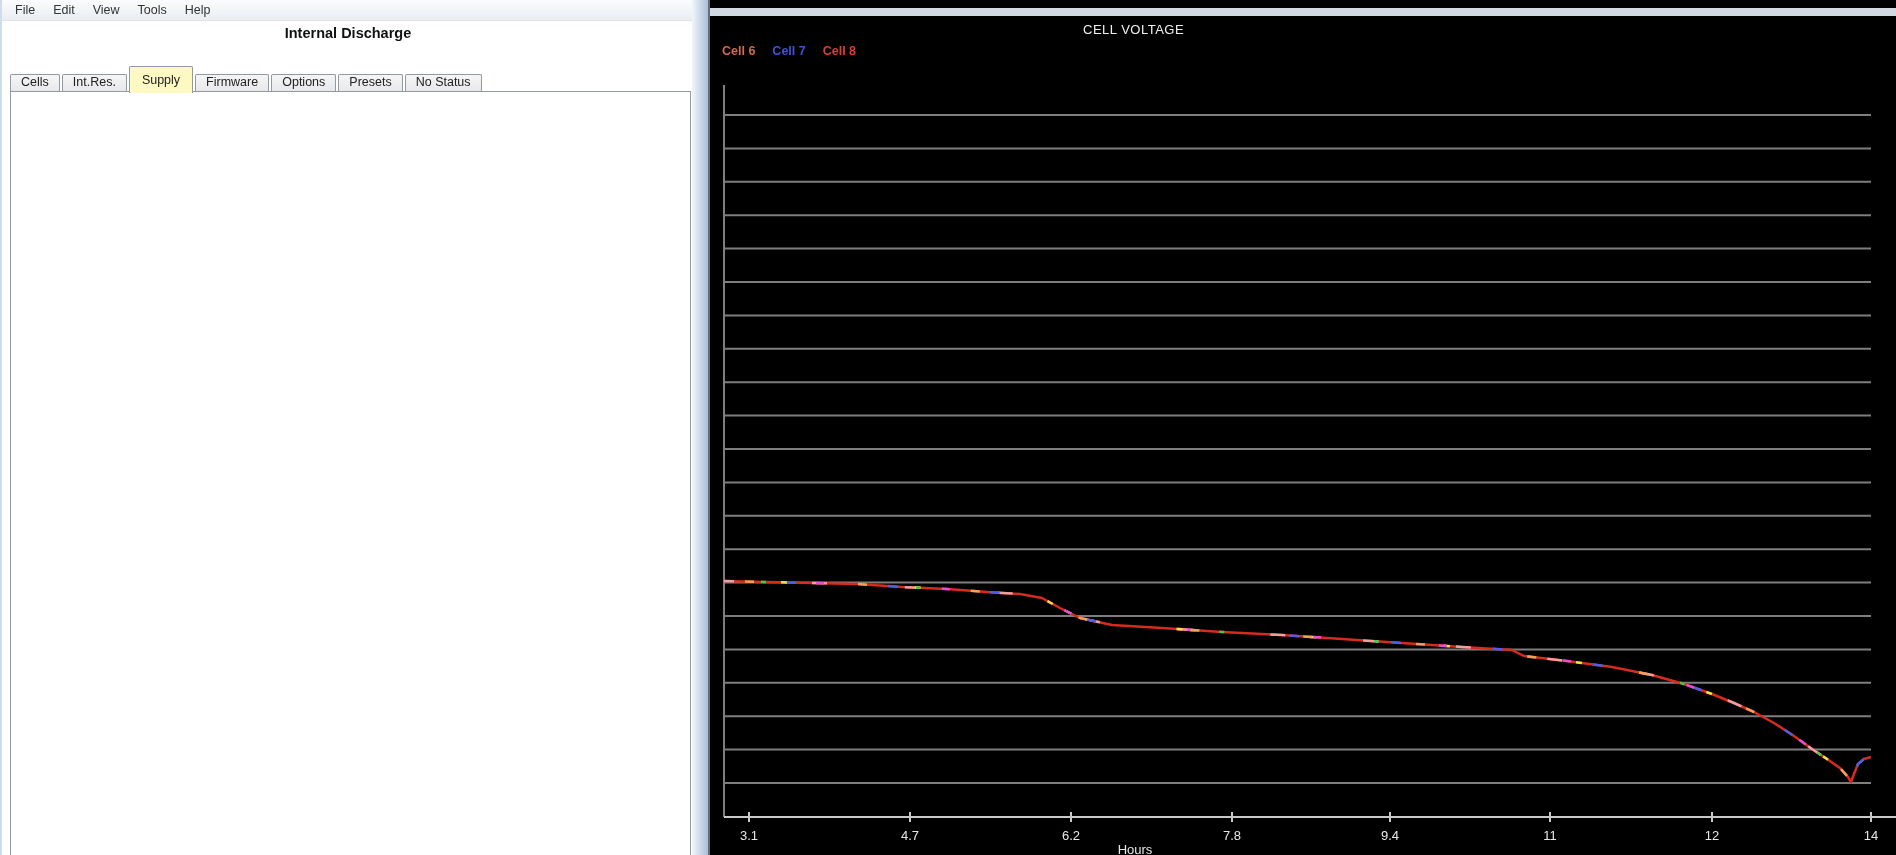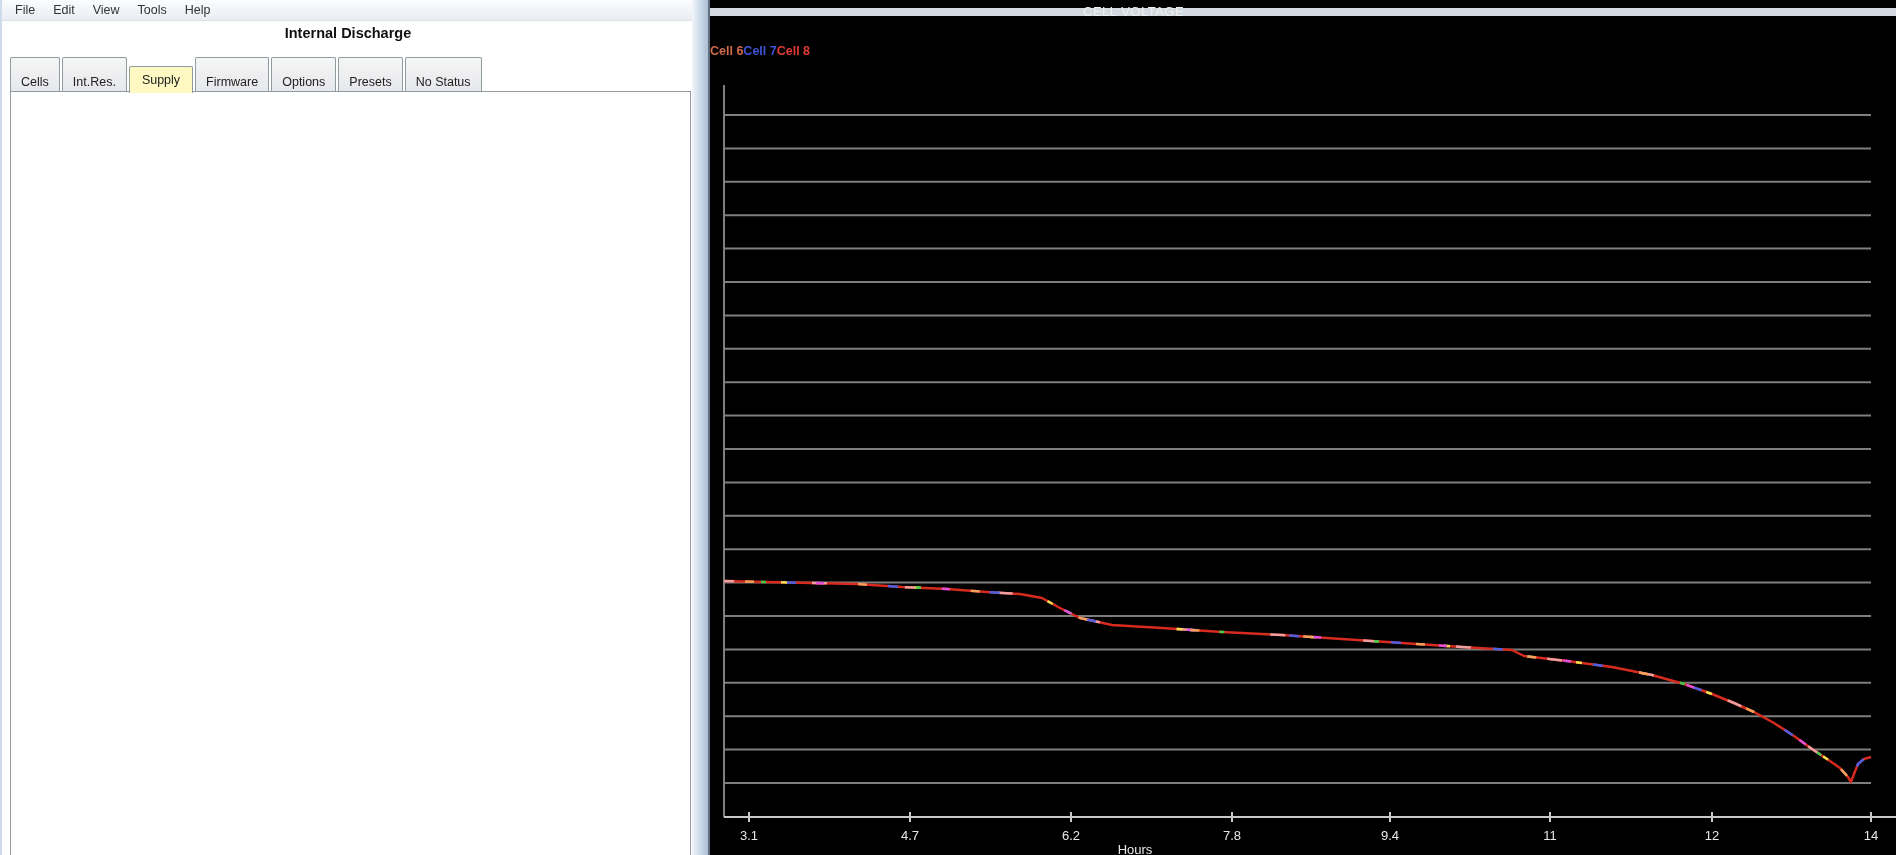--- a/index.html
+++ b/index.html
@@ -10,21 +10,21 @@
     border-left:2px solid #cfdcec;box-sizing:border-box;}
   #menubar{position:absolute;left:0;top:0;width:692px;height:21px;
     background:linear-gradient(#fbfcfd,#e9edf3);border-bottom:1px solid #dfe3e9;
     display:flex;align-items:center;padding-left:4px;box-sizing:border-box;}
   .menu-item{font-size:12.5px;color:#333;padding:2px 9px;cursor:default;}
   #app-title{position:absolute;left:0;top:25px;width:692px;text-align:center;
     font-size:14.5px;font-weight:bold;color:#111;}
   
   #tabstrip{position:absolute;left:8px;top:67px;height:25px;display:flex;align-items:flex-end;}
   .tab{font-size:12.5px;color:#222;background:linear-gradient(#f6f6f6,#e6e7ea);
-    border:1px solid #8f9b9e;border-bottom:none;padding:17px 10px 3px;margin-right:2px;
+    border:1px solid #8f9b9e;border-bottom:none;padding:0 10px 3px;margin-right:2px;
     border-radius:2px 2px 0 0;height:14px;line-height:14px;}
   .tab.selected{background:#fef9c3;font-weight:normal;padding:6px 12px 5px;height:15px;
     position:relative;top:1px;z-index:3;}
   #tabpage{position:absolute;left:8px;top:91px;width:681px;height:775px;
     background:#fff;border:1px solid #8f9b9e;box-sizing:border-box;z-index:1;}
   
   .gbox{position:absolute;background:#fff;border:1px solid #8a8a8a;box-sizing:border-box;}
   #dc-box{left:28px;top:156px;width:326px;height:108px;}
   #battery-box{left:385px;top:100px;width:303px;height:243px;}
   #status-box{left:28px;top:358px;width:326px;height:121px;}
@@ -77,23 +77,23 @@
   #help-btn{position:absolute;left:352px;top:100px;width:21px;height:22px;
     border:1px solid #767676;border-radius:3px;background:linear-gradient(#fdfdfd,#dadada);
     font-size:13px;font-weight:bold;color:#222;text-align:center;line-height:21px;}
   
   #divider{position:absolute;left:692px;top:0;width:18px;height:855px;
     background:linear-gradient(90deg,#f3f6fa,#c9d7e8 55%,#aebfd4);
     border-right:2px solid #5f6f80;box-sizing:border-box;}
   
   #rightwin{position:absolute;left:710px;top:0;width:1186px;height:855px;background:#000;}
   #right-topstrip{position:absolute;left:0;top:8px;width:1186px;height:8px;background:#d3d9e1;}
-  #chart-title{position:absolute;left:373px;top:4px;font-size:13px;color:#f0f0f0;
+  #chart-title{position:absolute;left:373px;top:22px;font-size:13px;color:#f0f0f0;
     letter-spacing:0.5px;}
-  #chart-legend{position:absolute;left:0;top:44px;display:flex;}
+  #chart-legend{position:absolute;left:12px;top:44px;display:flex;gap:17px;}
   .legend-item{font-size:12.5px;font-weight:bold;}
   #chart-svg-holder{position:absolute;left:12px;top:0;width:1186px;height:855px;}
 </style>
 </head>
 <body>
 
 <div id="screen">
 
   <div id="leftwin">
     <div id="app-title">Internal Discharge</div>

